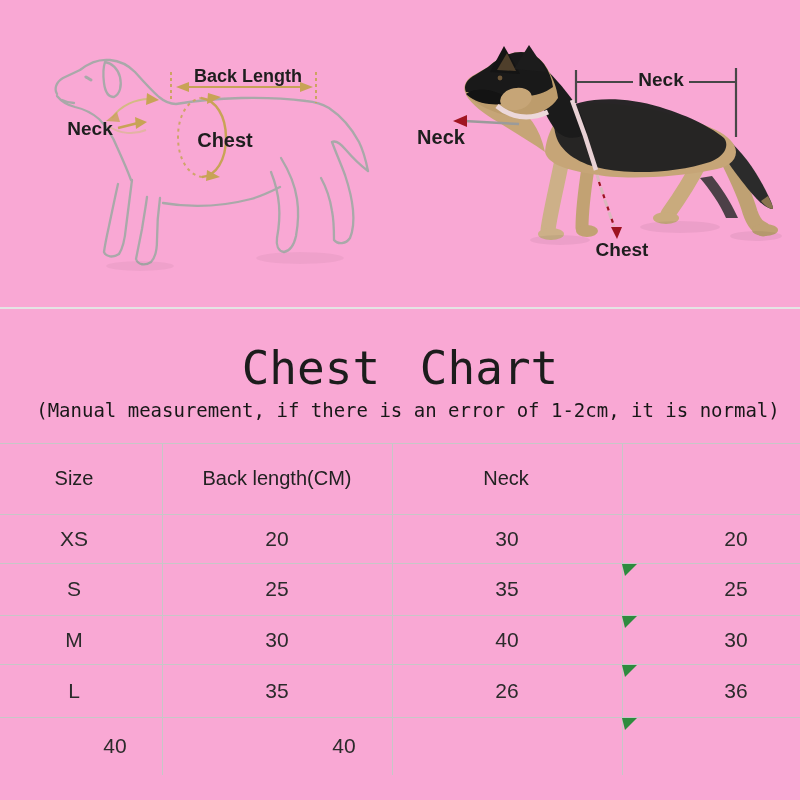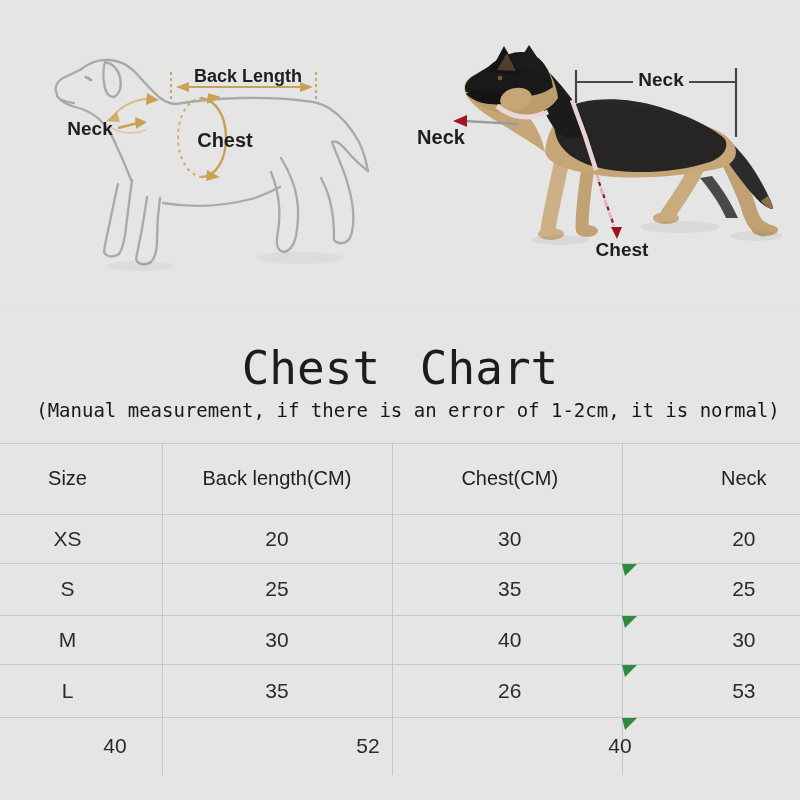--- a/index.html
+++ b/index.html
@@ -1,28 +1,28 @@
 <!DOCTYPE html>
 <html><head>
 <meta charset="utf-8">
 <style>
   html,body{margin:0;padding:0;background:#fff;}
-  #stage{position:relative;width:800px;height:800px;background:#e5e5e5;overflow:hidden;
+  #stage{position:relative;width:800px;height:800px;background:#f9a8d4;overflow:hidden;
          font-family:"Liberation Sans",sans-serif;color:#262626;}
   #illus{position:absolute;left:0;top:0;}
   .diag-label{position:absolute;transform:translate(-50%,-50%);font-weight:bold;color:#1e1e1e;white-space:nowrap;}
   .divider{position:absolute;left:0;top:307px;width:800px;height:2px;background:#e4e4e4;}
   .title{position:absolute;left:0;top:341px;width:800px;text-align:center;
          font-family:"DejaVu Sans Mono",monospace;font-size:46px;font-weight:500;
          word-spacing:12px;color:#1c1c1c;}
   .subtitle{position:absolute;left:0;top:399px;width:800px;text-align:center;
          font-family:"DejaVu Sans Mono",monospace;font-size:19px;font-weight:500;color:#181818;padding-left:8px;}
   .hline{position:absolute;left:0;width:800px;height:1px;background:#c7c7c7;}
   .vline{position:absolute;top:443px;width:1px;height:332px;background:#c7c7c7;}
-  .trow{position:absolute;left:0;width:800px;display:flex;align-items:center;gap:23px;}
+  .trow{position:absolute;left:0;width:800px;display:flex;align-items:center;}
   .cell{display:flex;align-items:center;justify-content:center;font-size:21px;color:#2b2b2b;}
   .hdr .cell{font-size:20px;color:#222;}
   .c1{width:162px;padding-right:14px;box-sizing:border-box;}
   .c2{width:230px;}
   .c3{width:230px;}
   .c4{width:178px;}
   .c4 span{transform:translateX(25px);}
   .flag{position:absolute;left:622px;width:15px;height:12px;background:#2e8b3e;
         clip-path:polygon(0 0,100% 0,20% 100%);}
 </style>
@@ -165,21 +165,20 @@
     <div class="hline" style="top:615px"></div>
     <div class="hline" style="top:664px"></div>
     <div class="hline" style="top:717px"></div>
     <div class="vline" style="left:162px"></div>
     <div class="vline" style="left:392px"></div>
     <div class="vline" style="left:622px"></div>
 
     <div class="trow hdr" style="top:443px;height:71px">
       <div class="cell c1">Size</div>
       <div class="cell c2">Back length(CM)</div>
-      <div class="cell c3">Chest(CM)</div>
       <div class="cell c4">
           <span>Neck</span>
         </div>
     </div>
 
     <div class="trow" style="top:514px;height:49px">
       <div class="cell c1">XS</div>
       <div class="cell c2">20</div>
       <div class="cell c3">30</div>
       <div class="cell c4">
@@ -200,26 +199,25 @@
       <div class="cell c3">40</div>
       <div class="cell c4">
           <span>30</span>
         </div>
     </div>
     <div class="trow" style="top:664px;height:53px">
       <div class="cell c1">L</div>
       <div class="cell c2">35</div>
       <div class="cell c3">26</div>
       <div class="cell c4">
-          <span>53</span>
+          <span>36</span>
         </div>
     </div>
     <div class="trow" style="top:717px;height:58px">
       <div class="cell c2">40</div>
-      <div class="cell c3">52</div>
       <div class="cell c4">
           <span>40</span>
         </div>
     </div>
 
     <div class="flag" style="top:564px"></div>
     <div class="flag" style="top:616px"></div>
     <div class="flag" style="top:665px"></div>
     <div class="flag" style="top:718px"></div>
   </div>

